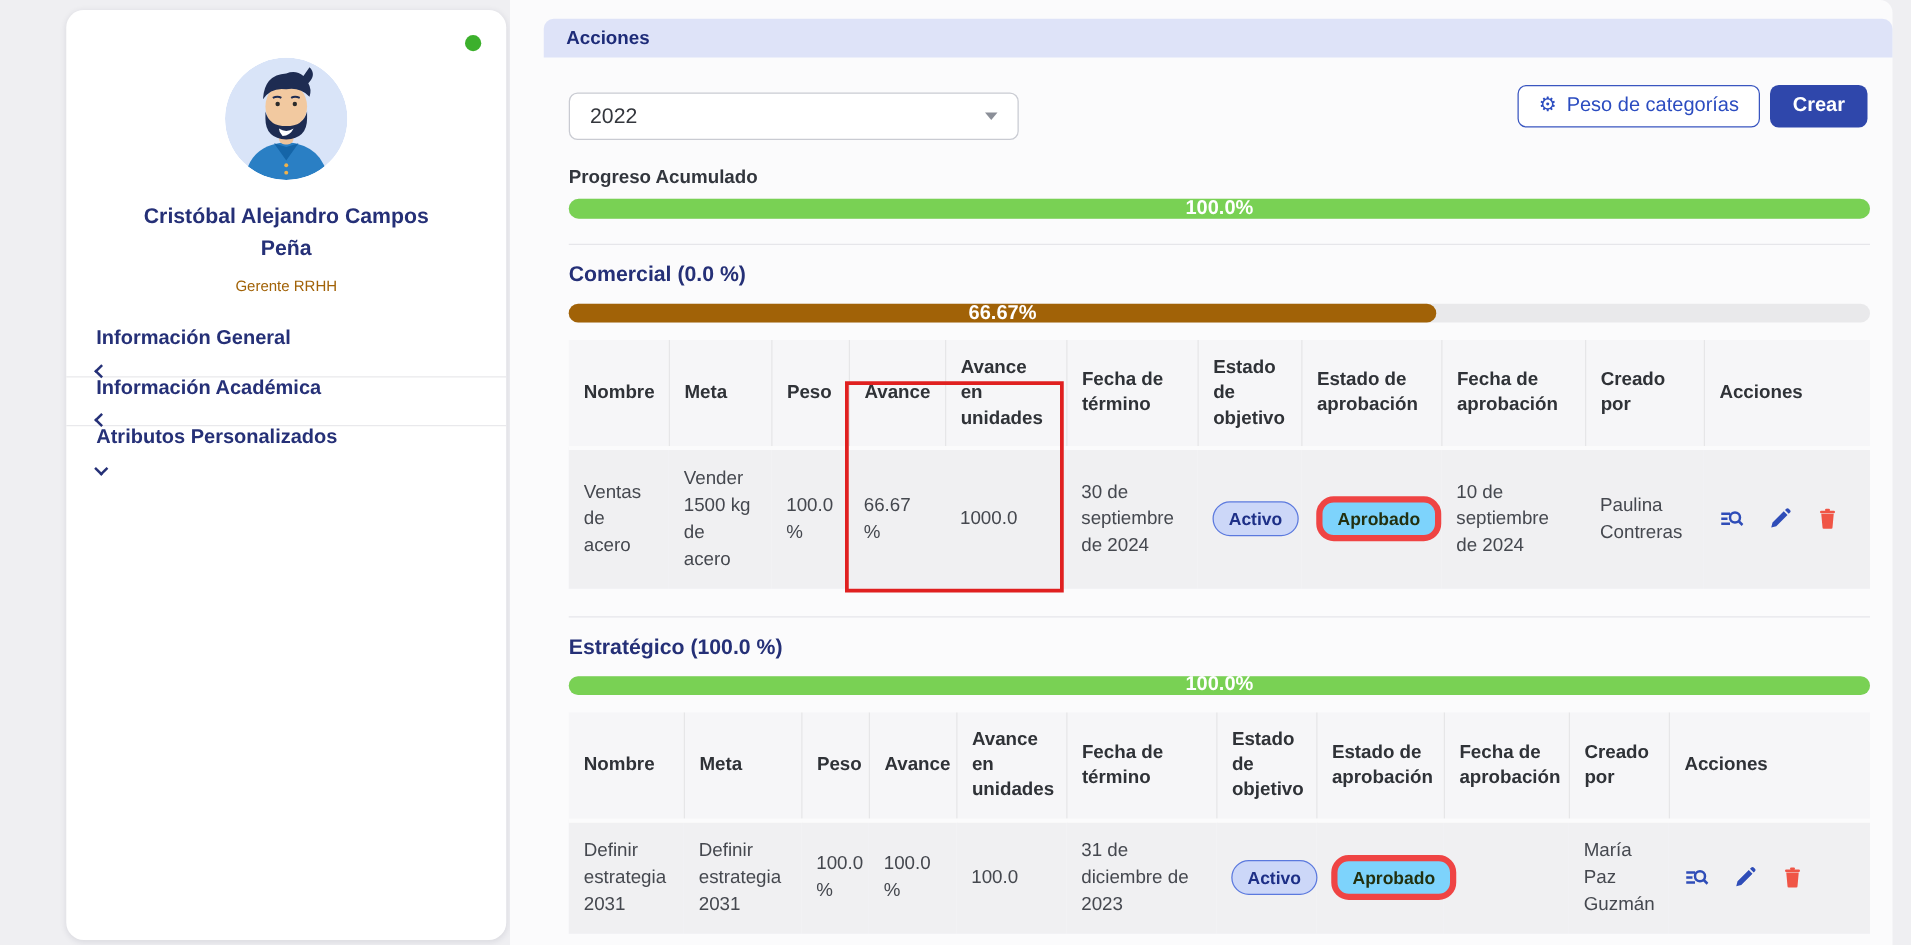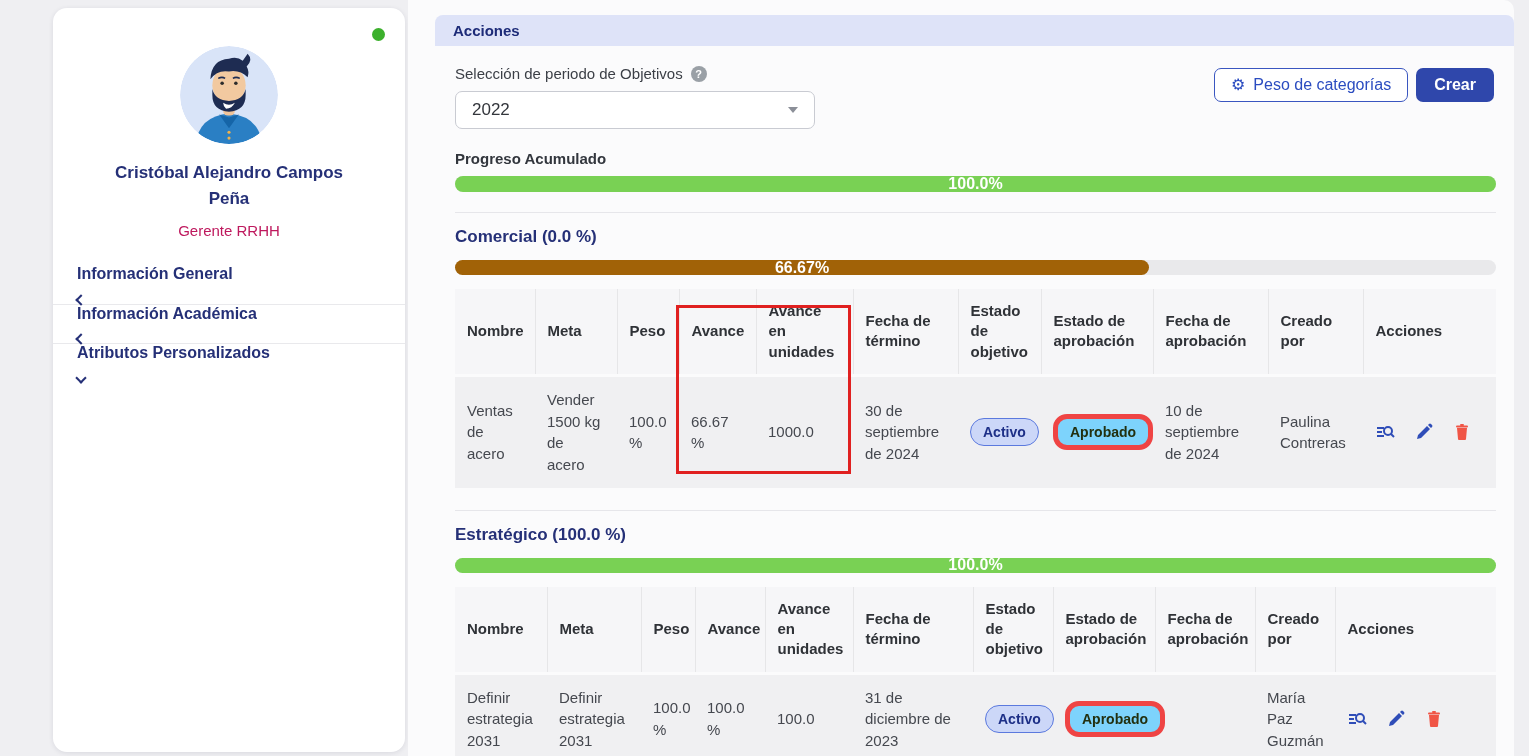--- a/index.html
+++ b/index.html
@@ -7,21 +7,21 @@
   body { background:#efeff2; font-family:"Liberation Sans", sans-serif; position:relative; }
 
   
   .sidebar {
     position:absolute; left:10px; top:8px; width:352px; height:744px;
     background:#ffffff; border-radius:14px; box-shadow:0 1px 5px rgba(30,30,60,.10);margin-left:43px;
   }
   .status-dot { position:absolute; top:20px; right:20px; width:13px; height:13px; border-radius:50%; background:#3cb02c; }
   .avatar-wrap { width:98px; height:98px; margin:38px auto 0; border-radius:50%; overflow:hidden; }
   .profile-name { margin-top:16px; text-align:center; font-size:17px; font-weight:bold; color:#253077; line-height:1.55; padding:0 40px; }
-  .profile-role { margin-top:9px; text-align:center; font-size:15px; color:#be185d; }
+  .profile-role { margin-top:9px; text-align:center; font-size:12px; color:#a16207; }
   .nav { margin-top:26px; }
   .nav-item { display:flex; align-items:flex-start; justify-content:space-between; height:39px; padding:0 22px 0 24px; cursor:pointer;flex-direction:column; }
   .nav-item + .nav-item { border-top:1px solid #e9e9ec; }
   .nav-label { font-size:16px; font-weight:bold; color:#253077; }
   .chev { width:8px; height:8px; border-left:2px solid #253077; border-bottom:2px solid #253077; display:inline-block; }
   .chev-left { transform:rotate(45deg); }
   .chev-down { transform:rotate(-45deg); margin-top:-4px; }
 
   
   .main { position:absolute; left:408px; top:0; width:1106px; height:756px; background:#fbfbfc; border-radius:0 10px 0 0; }
@@ -126,24 +126,20 @@
   <div class="toolbar">
     <button class="btn-outline">
       <span class="gear">⚙</span>
       <span>Peso de categorías</span>
     </button>
     <button class="btn-primary">Crear</button>
   </div>
 
   <div class="content">
 
-    <div class="period-label-row">
-      <span class="period-label">Selección de periodo de Objetivos</span>
-      <span class="help-icon">?</span>
-    </div>
     <div class="select-box">
       <span class="select-value">2022</span>
       <span class="select-caret"></span>
     </div>
 
     <div class="progress-label">Progreso Acumulado</div>
     <div class="bar-track">
       <div class="bar-fill" style="width: 100%; background: rgb(121, 209, 84);">
         <span class="bar-label">100.0%</span>
       </div>

